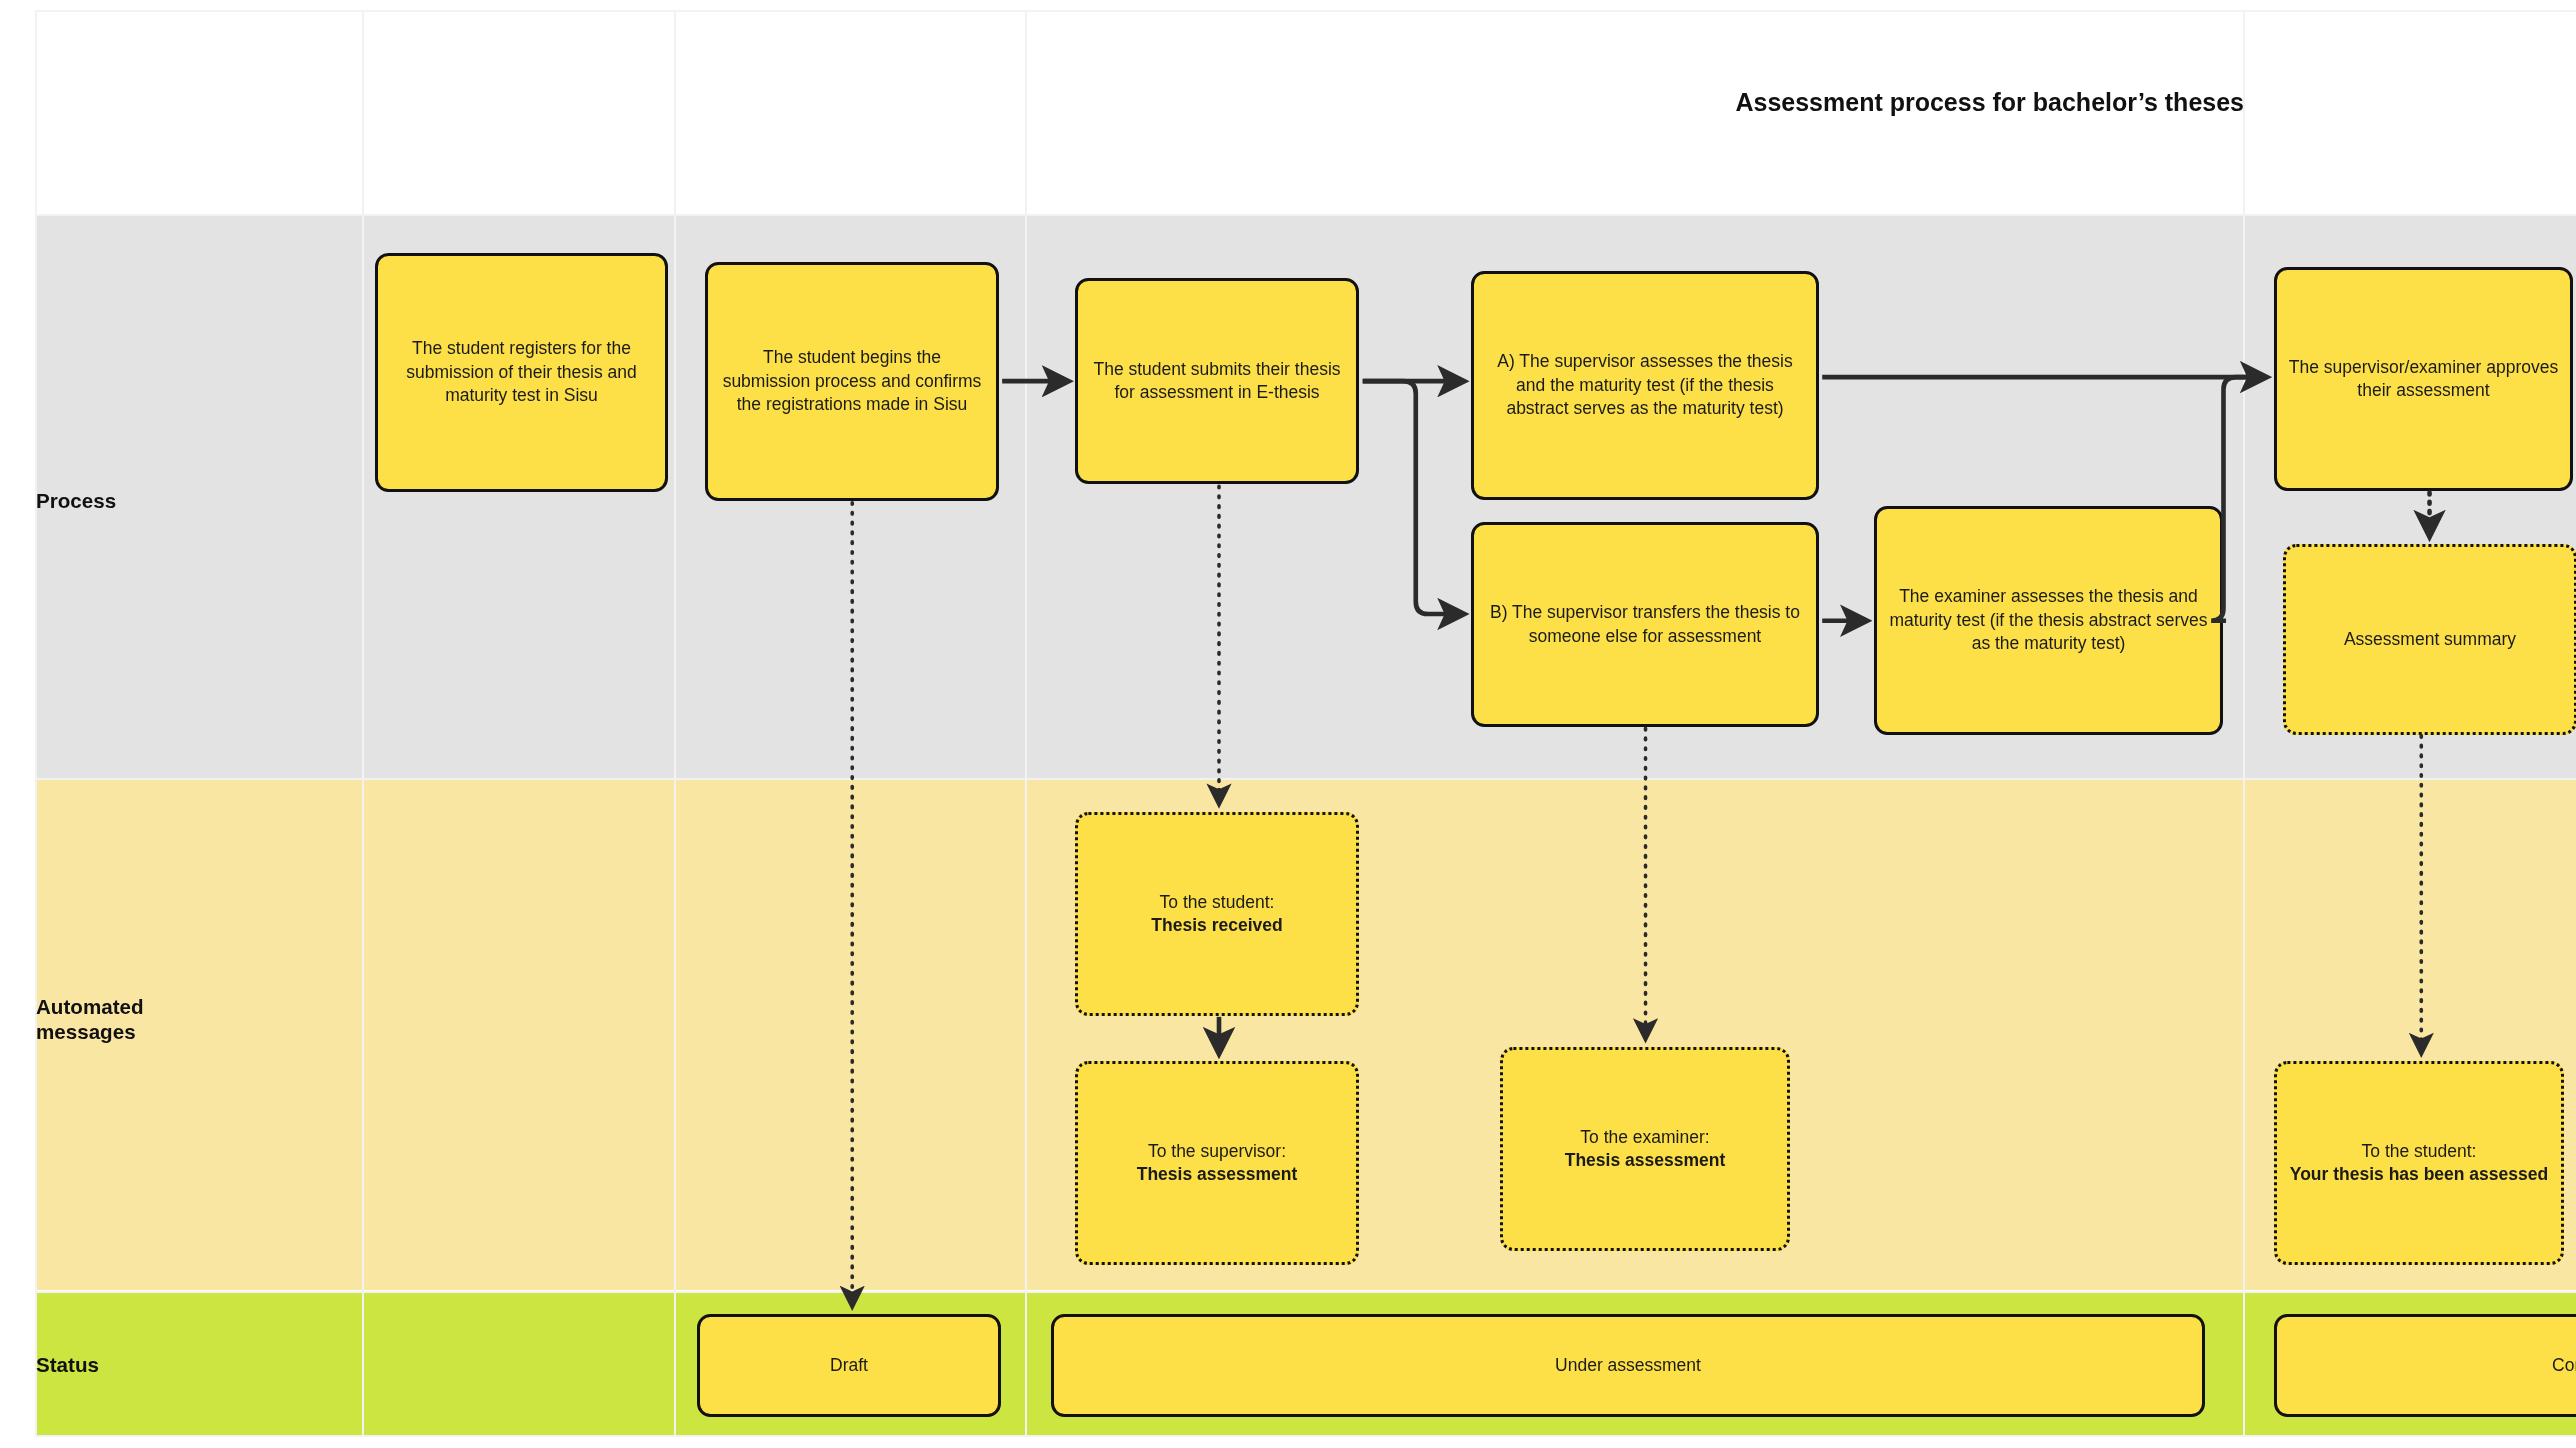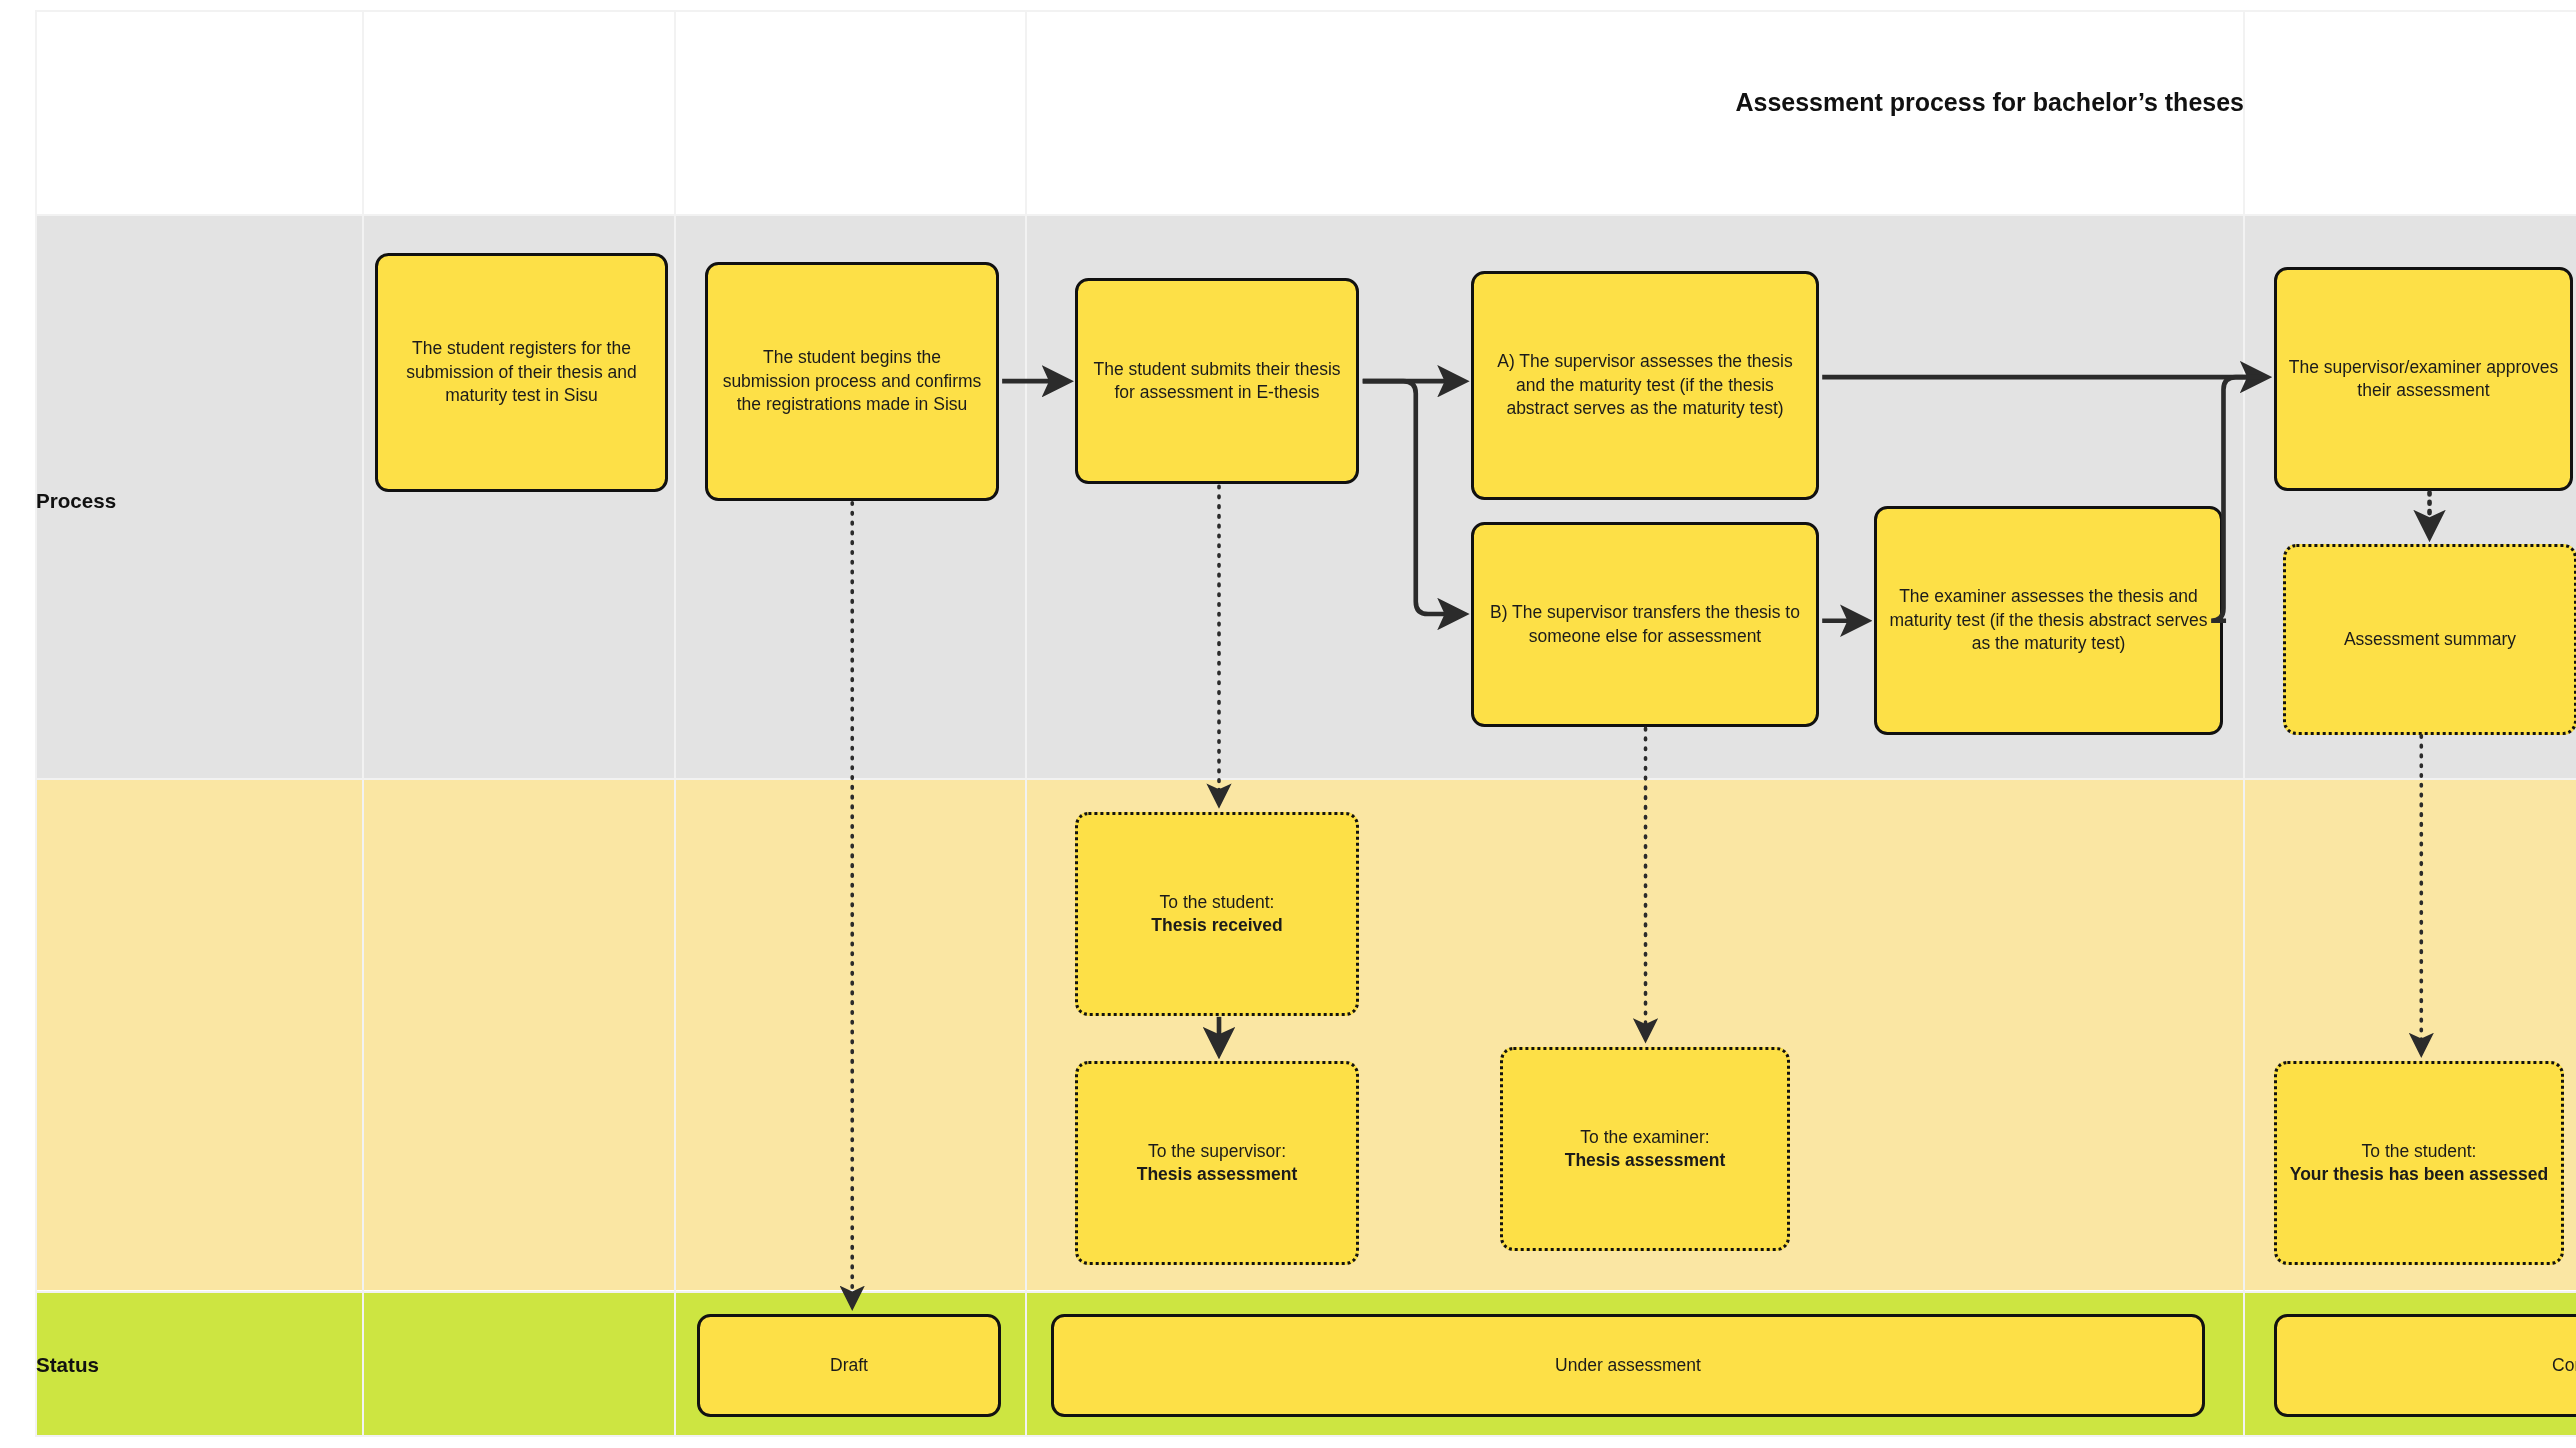--- a/index.html
+++ b/index.html
@@ -117,20 +117,24 @@
 
   <div class="colline" style="left:35px;"></div>
   <div class="colline" style="left:362px;"></div>
   <div class="colline" style="left:674px;"></div>
   <div class="colline" style="left:1025px;"></div>
   <div class="colline" style="left:2243px;"></div>
 
   <div class="title">Assessment process for bachelor’s theses</div>
 
   <div class="rowlabel" style="top:488px;">Process</div>
+  <div class="rowlabel" style="top:994px;">
+    <span>Automated</span><br>
+    <span>messages</span>
+  </div>
   <div class="rowlabel" style="top:1352px;">Status</div>
 
   <div class="node" style="left:375px;  top:253px;  width:293px;  height:239px;">The student registers for the submission of their thesis and maturity test in Sisu</div>
 
   <div class="node" style="left:705px; top:262px;  width:294px;  height:239px;">The student begins the submission process and confirms the registrations made in Sisu</div>
 
   <div class="node" style="left:1075px; top:278px;  width:284px;  height:206px;">The student submits their thesis for assessment in E-thesis</div>
 
   <div class="node" style="left:1471px; top:271px;  width:348px;  height:229px;">A) The supervisor assesses the thesis and the maturity test (if the thesis abstract serves as the maturity test)</div>
 

